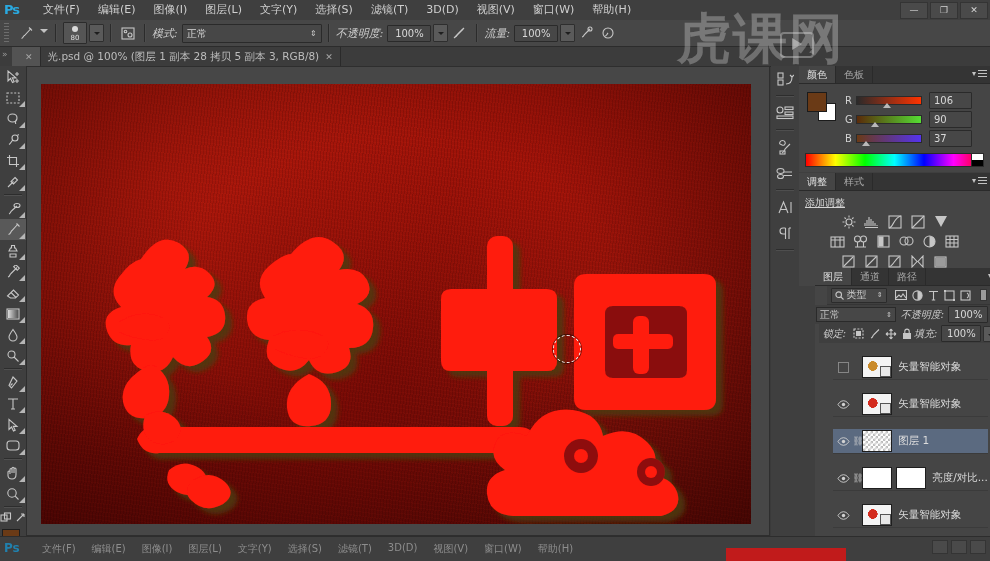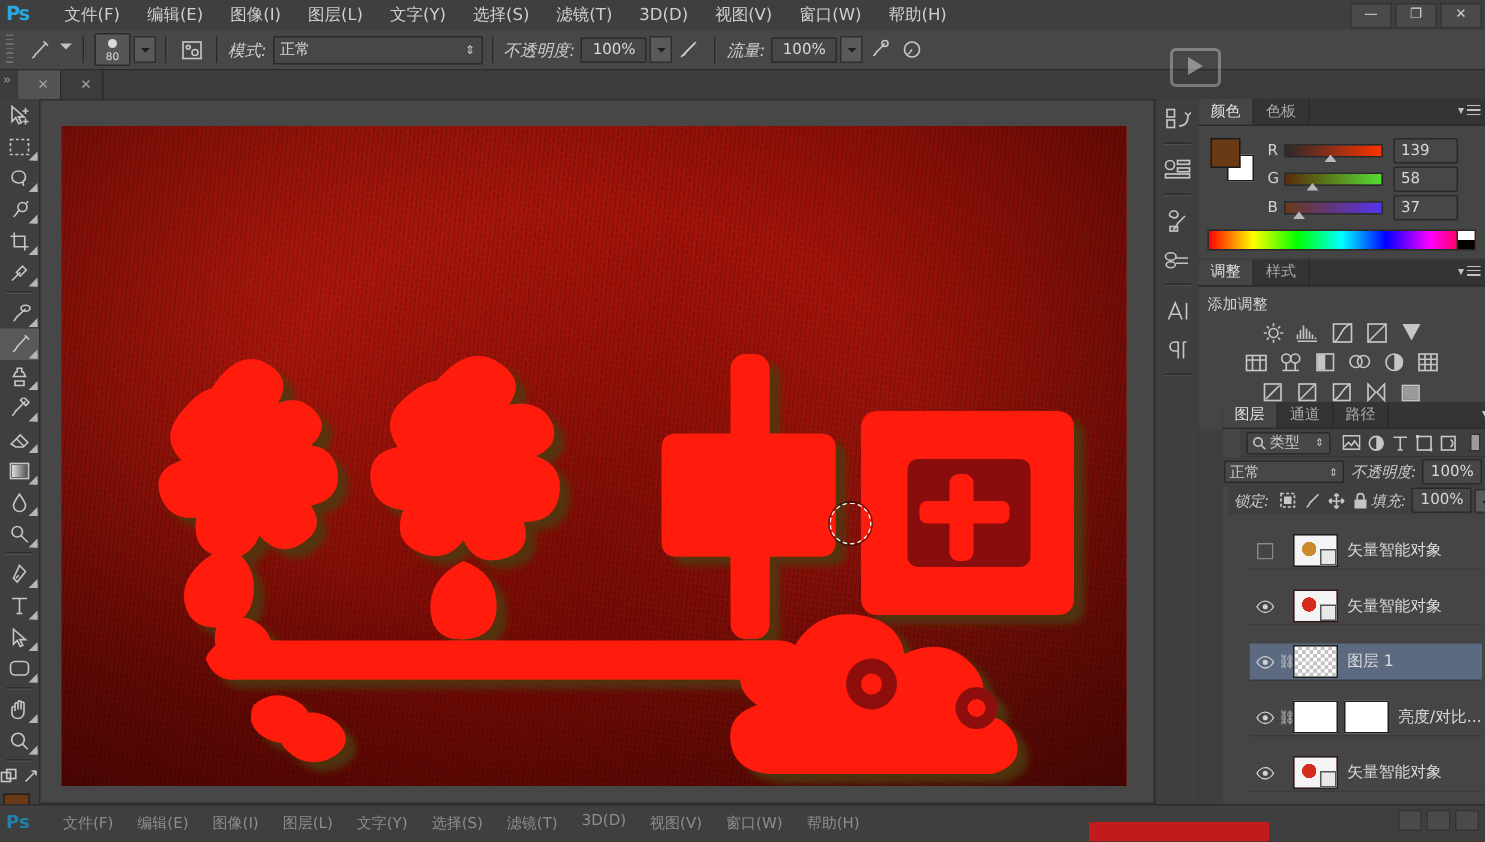--- a/index.html
+++ b/index.html
@@ -110,21 +110,21 @@
   .cthumb{position:absolute;top:6px;width:0;height:0;border-left:4px solid transparent;
           border-right:4px solid transparent;border-bottom:5px solid #b9b9b9;}
   .cval{margin-left:7px;width:33px;}
   #spectrum{position:absolute;left:6px;right:6px;bottom:5px;height:12px;border:1px solid #2b2b2b;
             background:linear-gradient(to right,#f00,#ff0,#0f0,#0ff,#00f,#f0f,#f00);}
   #spectrum .ends{position:absolute;right:0;top:0;width:11px;height:100%;
             background:linear-gradient(to bottom,#fff 0 50%,#000 50% 100%);border-left:1px solid #2b2b2b;}
 
   
   #adjpanel .pbody{height:95px;padding:5px 6px;box-sizing:border-box;}
-  .adjtitle{font-size:10px;color:#d4d4d4;margin-bottom:4px;}
+  .adjtitle{font-size:10px;color:#d4d4d4;margin-bottom:4px;text-decoration:underline;}
   .adjgrid{display:flex;justify-content:center;gap:6px;margin-bottom:5px;}
   .adjgrid .ai{width:17px;height:15px;display:flex;align-items:center;justify-content:center;}
 
   
   #layerpanel{position:absolute;left:16px;top:202px;width:191px;height:268px;}
   #layerpanel .pbody{height:251px;display:flex;flex-direction:column;align-items:center;}
   .lrow{display:flex;align-items:center;height:19px;padding:0 4px;box-sizing:border-box;}
   .lfilter{background:#3f3f3f;border-bottom:1px solid #353535;}
   .lsel{background:#474747;border:1px solid #2b2b2b;height:15px;display:flex;align-items:center;
         padding:0 3px;width:56px;box-sizing:border-box;border-radius:1px;}
@@ -254,20 +254,21 @@
         </svg>
     </div>
   </div>
 
   <div id="tabbar">
     <div class="dgrip"></div>
     <div class="dtab on">
       <span class="x">✕</span>
     </div>
     <div class="dtab">
+      <span>光.psd @ 100% (图层 1 副本 28 拷贝 5 副本 3, RGB/8)</span>
       <span class="x">✕</span>
     </div>
   </div>
 
   <div id="tools">
     <div class="tool nocorner">
       <svg width="14" height="14" viewBox="0 0 14 14">
           <path class="ic" d="M2 1l0 10 2.5-2.5 2 4 1.7-0.8-1.9-3.8 3.7 0z"></path>
           <path class="ic" d="M11 2v4M9 4h4M11 9v4M9 11h4" stroke-width="0.8"></path>
         </svg>
@@ -522,28 +523,28 @@
         <div class="cswatch">
           <div class="b"></div>
           <div class="f" id="cpfg" style="background: rgb(106, 58, 22);"></div>
         </div>
         <div style="margin-left:40px;padding-top:2px;">
           <div class="crow">
             <span class="cl">R</span>
             <div class="cslider" style="background:linear-gradient(to right,#2a2a2a,#ff3300);">
               <div class="cthumb" id="thr" style="left: 41%;"></div>
             </div>
-            <div class="fld cval">139</div>
+            <div class="fld cval">106</div>
           </div>
           <div class="crow">
             <span class="cl">G</span>
             <div class="cslider" style="background:linear-gradient(to right,#5a2a0a,#55dd33);">
               <div class="cthumb" id="thg" style="left: 22%;"></div>
             </div>
-            <div class="fld cval">58</div>
+            <div class="fld cval">90</div>
           </div>
           <div class="crow">
             <span class="cl">B</span>
             <div class="cslider" style="background:linear-gradient(to right,#6a3a16,#5533ee);">
               <div class="cthumb" id="thb" style="left: 8%;"></div>
             </div>
             <div class="fld cval">37</div>
           </div>
         </div>
         <div id="spectrum">
@@ -853,20 +854,21 @@
               <div class="lockico"><svg width="9" height="11" viewBox="0 0 9 11">
                   <rect x="0.5" y="4.5" width="8" height="6" fill="none" stroke="#cfcfcf" stroke-width="0.9"></rect>
                   <path d="M2.4 4.5V3a2.1 2.1 0 014.2 0v1.5" fill="none" stroke="#cfcfcf" stroke-width="0.9"></path>
                 </svg></div>
             </div>
           </div>
       </div>
     </div>
   </div>
 
+  <div id="wm">虎课网</div>
   <div id="wmplay"></div>
 
   <div id="bgstrip"></div>
   <div id="bgwin">
     <div class="blogo">Ps</div>
     <div class="bmenu">
         <div>文件(F)</div>
         <div>编辑(E)</div>
         <div>图像(I)</div>
         <div>图层(L)</div>

